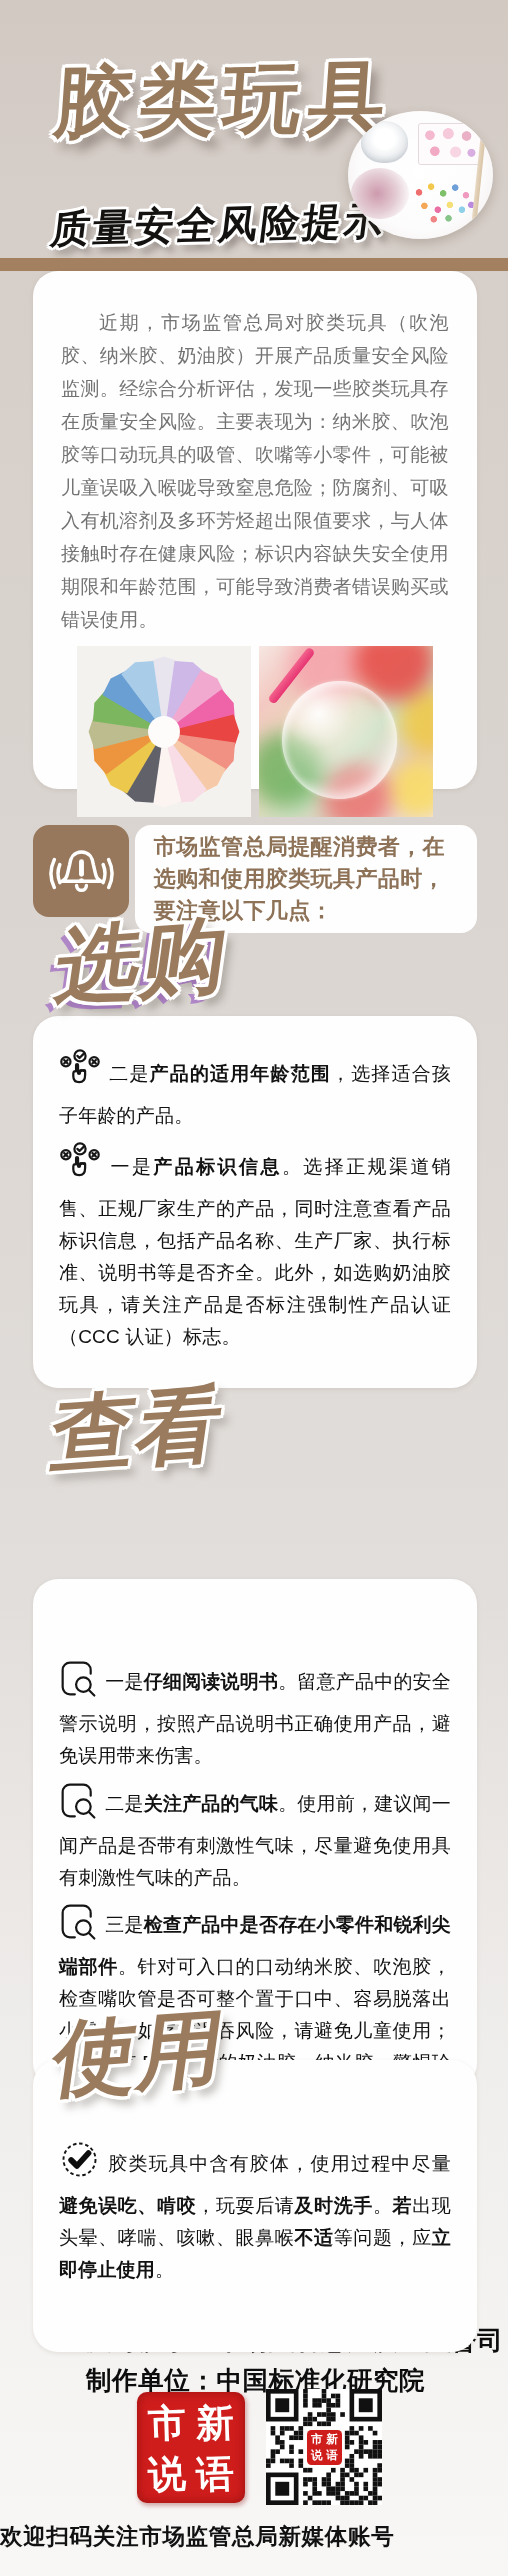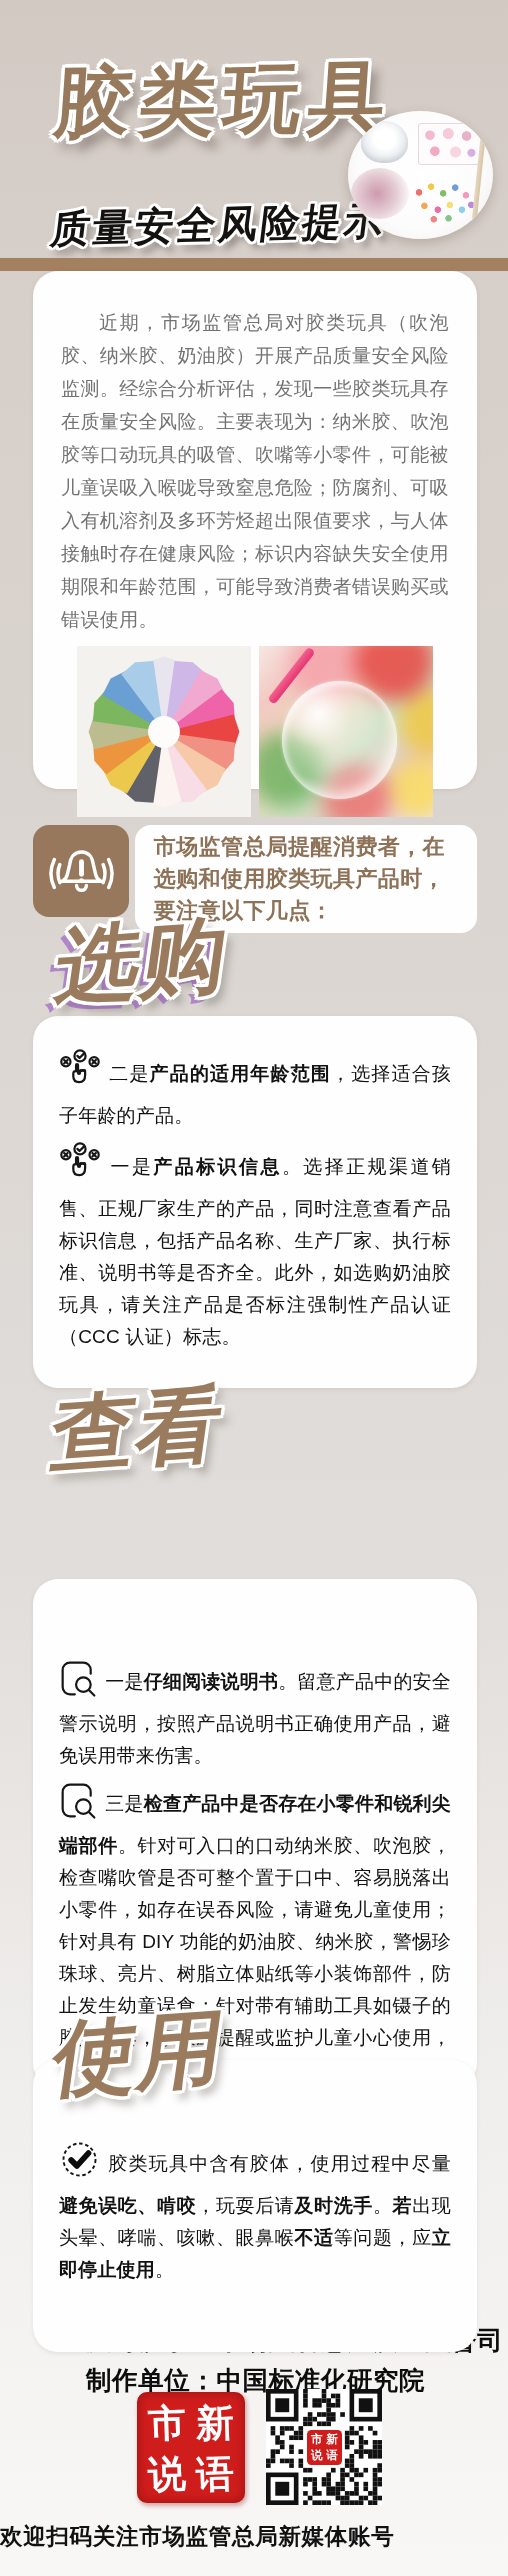--- a/index.html
+++ b/index.html
@@ -249,20 +249,29 @@
 <div class="abs sec-h h-chakan">查看</div>
 <div class="abs card card3">
   <p class="item">
     <span class="item-icon">
       <svg width="39" height="39" viewBox="0 0 64 64" fill="none" stroke="#161616" stroke-width="3.6" stroke-linecap="round">
         <path d="M52 24V18a12 12 0 0 0-12-12H18A12 12 0 0 0 6 18v28a12 12 0 0 0 12 12h8"></path>
         <circle cx="40" cy="42" r="12"></circle>
           <line x1="49" y1="51" x2="58" y2="60"></line>
       </svg>
     </span><span><span>一是</span><span class="b">仔细阅读说明书</span><span>。留意产品中的安全警示说明，按照产品说明书正确使用产品，避免误用带来伤害。</span></span>
+  </p>
+  <p class="item">
+    <span class="item-icon">
+      <svg width="39" height="39" viewBox="0 0 64 64" fill="none" stroke="#161616" stroke-width="3.6" stroke-linecap="round">
+        <path d="M52 24V18a12 12 0 0 0-12-12H18A12 12 0 0 0 6 18v28a12 12 0 0 0 12 12h8"></path>
+        <circle cx="40" cy="42" r="12"></circle>
+          <line x1="49" y1="51" x2="58" y2="60"></line>
+      </svg>
+    </span><span><span>二是</span><span class="b">关注产品的气味</span><span>。使用前，建议闻一闻产品是否带有刺激性气味，尽量避免使用具有刺激性气味的产品。</span></span>
   </p>
   <p class="item">
     <span class="item-icon">
       <svg width="39" height="39" viewBox="0 0 64 64" fill="none" stroke="#161616" stroke-width="3.6" stroke-linecap="round">
         <path d="M52 24V18a12 12 0 0 0-12-12H18A12 12 0 0 0 6 18v28a12 12 0 0 0 12 12h8"></path>
         <circle cx="40" cy="42" r="12"></circle>
           <line x1="49" y1="51" x2="58" y2="60"></line>
       </svg>
     </span><span><span>三是</span><span class="b">检查产品中是否存在小零件和锐利尖端部件</span><span>。针对可入口的口动纳米胶、吹泡胶，检查嘴吹管是否可整个置于口中、容易脱落出小零件，如存在误吞风险，请避免儿童使用；针对具有 DIY 功能的奶油胶、纳米胶，警惕珍珠球、亮片、树脂立体贴纸等小装饰部件，防止发生幼童误食；针对带有辅助工具如镊子的胶类玩具，家长应提醒或监护儿童小心使用，避免发生刺、划伤危险。</span></span>
   </p>

